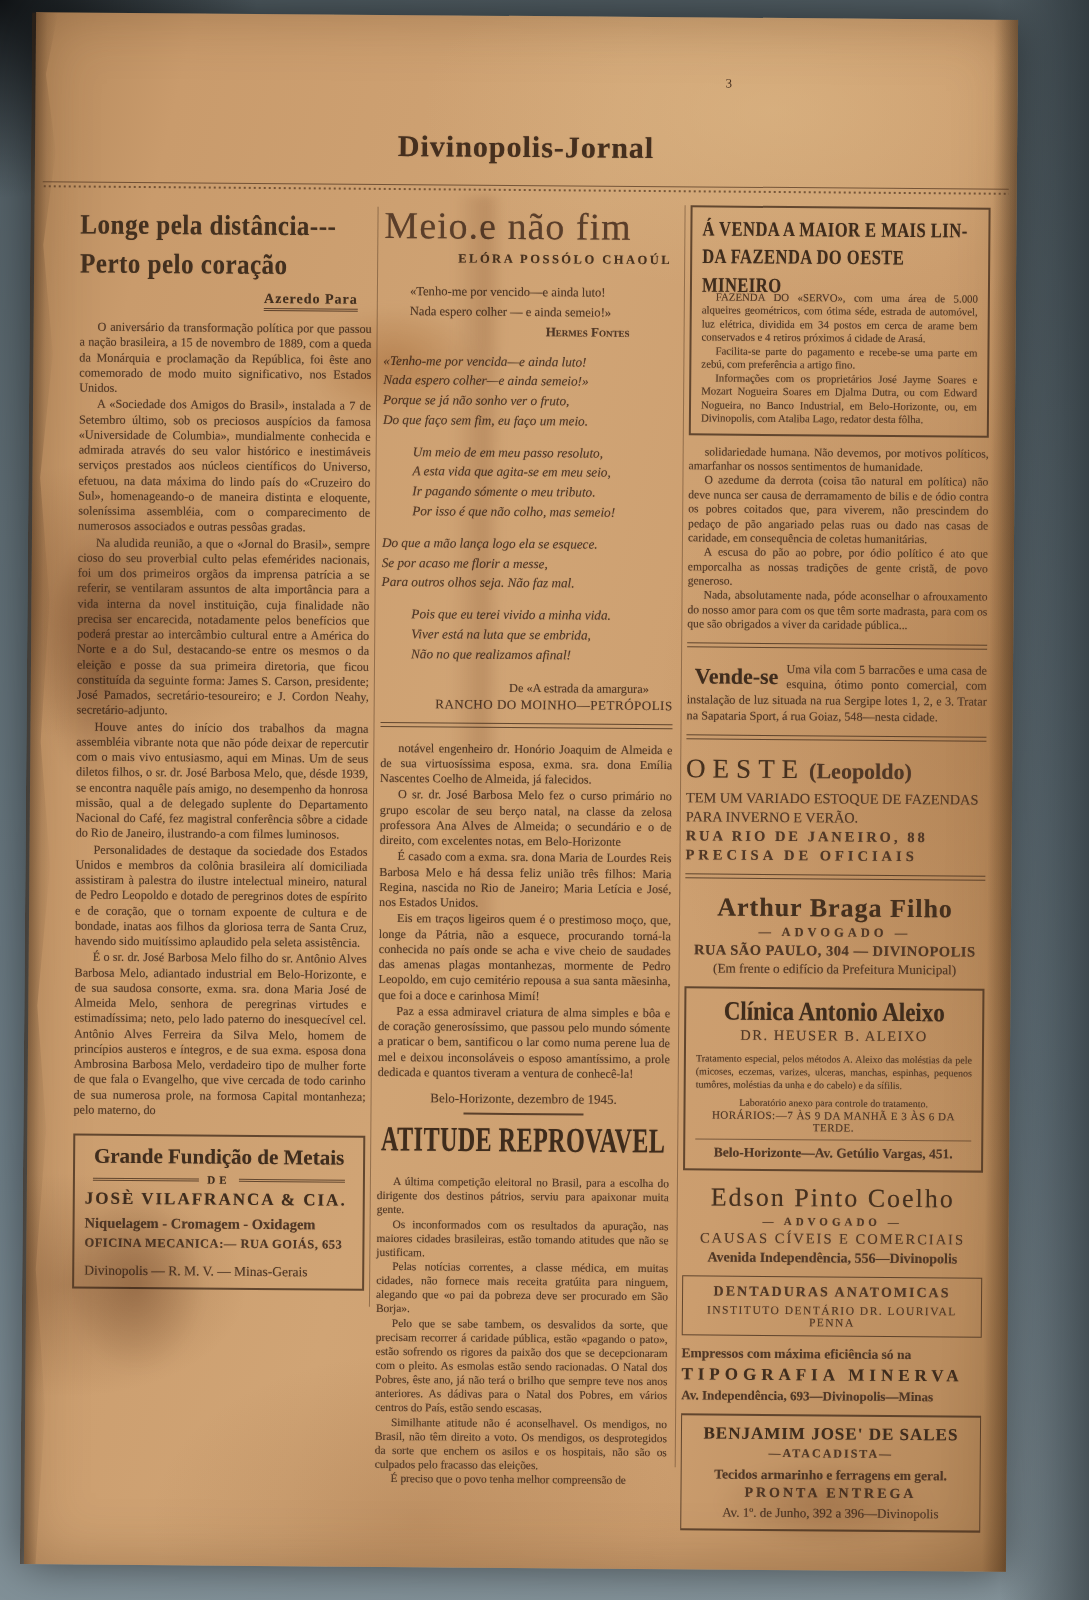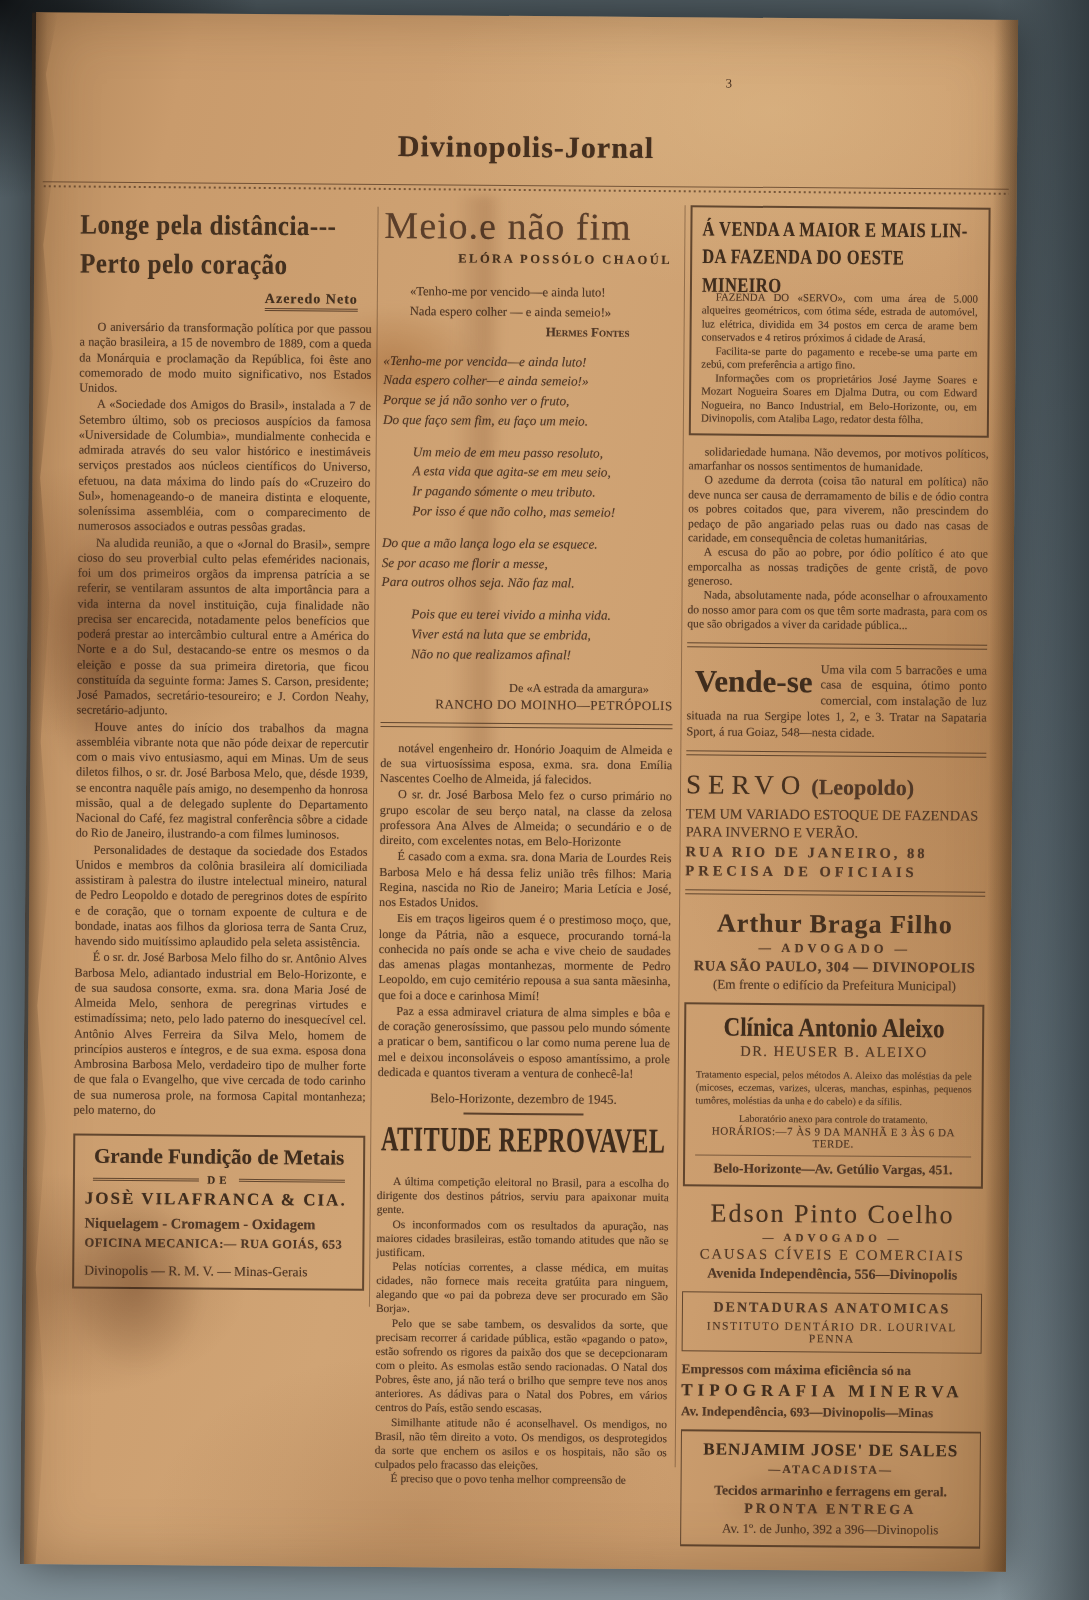--- a/index.html
+++ b/index.html
@@ -88,21 +88,21 @@
     transform:scaleY(1.45);transform-origin:center top;color:#3f2c1c;height:40px;}
   .ap{font-size:11.4px;line-height:1.24;text-align:justify;text-indent:16px;margin:0;}
 
   .ad-fazenda .h{font-size:16.5px;font-weight:bold;letter-spacing:0.5px;line-height:1.35;margin:0 0 8px;
     transform:scaleY(1.25);transform-origin:top left;color:#3f2c1c;}
   .ad-fazenda .p{font-size:10.8px;line-height:1.25;text-align:justify;text-indent:14px;margin:0;}
   .cont p{font-size:11.6px;}
   .cont{margin-top:10px;}
 
   .vende{margin:4px 0 2px;}
-  .vende .title{float:left;font-size:31px;font-weight:bold;margin:2px 8px 0 8px;color:#402d1d;}
+  .vende .title{float:left;font-size:22px;font-weight:bold;margin:2px 8px 0 8px;color:#402d1d;}
   .vende .txt{font-size:12.2px;line-height:1.3;text-align:justify;margin:0;}
 
   .ad-paulo{text-align:left;margin:8px 0 2px;}
   .ad-paulo .nm{font-size:27px;letter-spacing:7px;color:#45301e;}
   .ad-paulo .sfx{font-size:22px;font-weight:bold;letter-spacing:0;}
   .ad-paulo .l1{font-size:14.3px;line-height:1.3;margin:4px 0 2px;}
   .ad-paulo .l2{font-size:14.5px;font-weight:bold;letter-spacing:3px;margin:2px 0;}
   .ad-paulo .l3{font-size:14.5px;font-weight:bold;letter-spacing:4px;margin:2px 0 4px;}
 
   .ad-arthur{text-align:center;margin:10px 0 4px;}
@@ -153,21 +153,21 @@
     <h1 class="masthead">Divinopolis-Jornal</h1>
     <div class="masthead-rule"></div>
 
     <div class="vrule v1"></div>
     <div class="vrule v2"></div>
 
     <div class="col col-left">
       <div class="hl">Longe pela distância---</div>
       <div class="hl">Perto pelo coração</div>
       <div class="byline-wrap">
-        <span class="byline">Azeredo Neto</span>
+        <span class="byline">Azeredo Para</span>
       </div>
       <p class="bp">O aniversário da transformação política por que passou a nação brasileira, a 15 de novembro de 1889, com a queda da Monárquia e proclamação da República, foi êste ano comemorado de modo muito significativo, nos Estados Unidos.</p>
       <p class="bp">A «Sociedade dos Amigos do Brasil», instalada a 7 de Setembro último, sob os preciosos auspícios da famosa «Universidade de Columbia», mundialmente conhecida e admirada através do seu valor histórico e inestimáveis serviços prestados aos núcleos científicos do Universo, efetuou, na data máxima do lindo país do «Cruzeiro do Sul», homenageando-o de maneira distinta e eloquente, soleníssima assembléia, com o comparecimento de numerosos associados e outras pessôas gradas.</p>
       <p class="bp">Na aludida reunião, a que o «Jornal do Brasil», sempre cioso do seu proverbial culto pelas efemérides nacionais, foi um dos primeiros orgãos da imprensa patrícia a se referir, se ventilaram assuntos de alta importância para a vida interna da novel instituição, cuja finalidade não precisa ser encarecida, notadamente pelos benefícios que poderá prestar ao intercâmbio cultural entre a América do Norte e a do Sul, destacando-se entre os mesmos o da eleição e posse da sua primeira diretoria, que ficou constituída da seguinte forma: James S. Carson, presidente; José Pamados, secretário-tesoureiro; e J. Cordon Neahy, secretário-adjunto.</p>
       <p class="bp">Houve antes do início dos trabalhos da magna assembléia vibrante nota que não póde deixar de repercutir com o mais vivo entusiasmo, aqui em Minas. Um de seus diletos filhos, o sr. dr. José Barbosa Melo, que, désde 1939, se encontra naquêle país amigo, no desempenho da honrosa missão, qual a de delegado suplente do Departamento Nacional do Café, fez magistral conferência sôbre a cidade do Rio de Janeiro, ilustrando-a com filmes luminosos.</p>
       <p class="bp">Personalidades de destaque da sociedade dos Estados Unidos e membros da colônia brasileira alí domiciliada assistiram à palestra do ilustre intelectual mineiro, natural de Pedro Leopoldo e dotado de peregrinos dotes de espírito e de coração, que o tornam expoente de cultura e de bondade, inatas aos filhos da gloriosa terra de Santa Cruz, havendo sido muitíssimo aplaudido pela seleta assistência.</p>
       <p class="bp">É o sr. dr. José Barbosa Melo filho do sr. Antônio Alves Barbosa Melo, adiantado industrial em Belo-Horizonte, e de sua saudosa consorte, exma. sra. dona Maria José de Almeida Melo, senhora de peregrinas virtudes e estimadíssima; neto, pelo lado paterno do inesquecível cel. Antônio Alves Ferreira da Silva Melo, homem de princípios austeros e íntegros, e de sua exma. esposa dona Ambrosina Barbosa Melo, verdadeiro tipo de mulher forte de que fala o Evangelho, que vive cercada de todo carinho de sua numerosa prole, na formosa Capital montanheza; pelo materno, do</p>
 
       <div class="box ad-fundicao">
         <p class="t">Grande Fundição de Metais</p>
@@ -252,21 +252,21 @@
 
       <div class="hr-double"></div>
       <div class="vende">
         <span class="title">Vende-se</span>
         <p class="txt">Uma vila com 5 barracões e uma casa de esquina, ótimo ponto comercial, com instalação de luz situada na rua Sergipe lotes 1, 2, e 3. Tratar na Sapataria Sport, á rua Goiaz, 548—nesta cidade.</p>
       </div>
 
       <div class="hr-double"></div>
       <div class="ad-paulo">
         <div>
-          <span class="nm">SERVO</span>
+          <span class="nm">OESTE</span>
           <span class="sfx">(Leopoldo)</span>
         </div>
         <p class="l1">TEM UM VARIADO ESTOQUE DE FAZENDAS PARA INVERNO E VERÃO.</p>
         <p class="l2">RUA RIO DE JANEIRO, 88</p>
         <p class="l3">PRECISA DE OFICIAIS</p>
       </div>
 
       <div class="hr-double"></div>
       <div class="ad-arthur">
         <p class="nm">Arthur Braga Filho</p>

